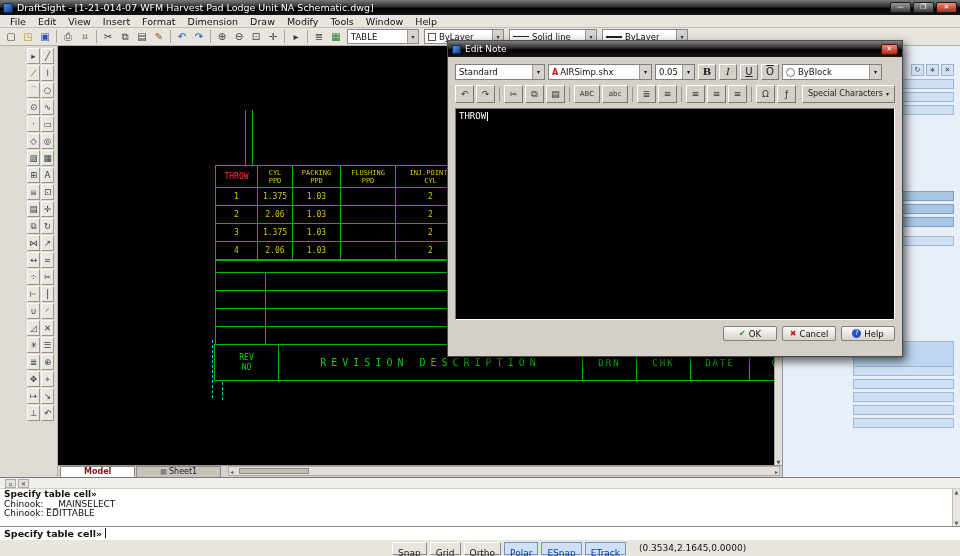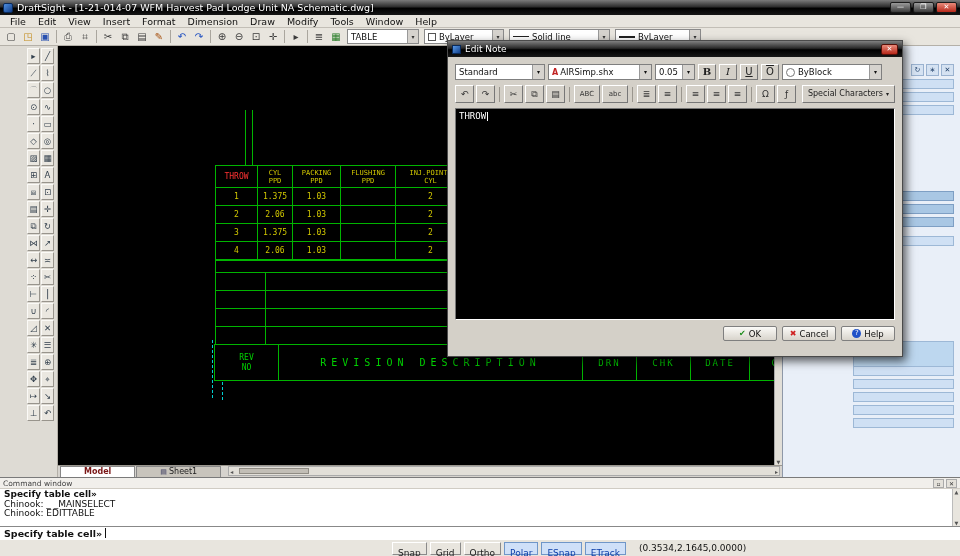--- a/index.html
+++ b/index.html
@@ -176,21 +176,21 @@
       </div>
     <div class="combo" style="width:72px">
       <span class="ctext">TABLE</span>
       <span class="arrow">▾</span>
     </div>
     <div class="combo" style="width:80px">
       <span class="swatch"></span>
       <span class="ctext">ByLayer</span>
       <span class="arrow">▾</span>
     </div>
-    <div class="combo" style="width:101px">
+    <div class="combo" style="width:88px">
       <span class="lineprev"></span>
       <span class="ctext">Solid line</span>
       <span class="arrow">▾</span>
     </div>
     <div class="combo" style="width:86px">
       <span class="lineprev" style="height:2px"></span>
       <span class="ctext">ByLayer</span>
       <span class="arrow">▾</span>
     </div>
   </div>
@@ -384,21 +384,20 @@
           <div class="prop-row">
             <div class="prop-label"></div>
             <div class="prop-field "></div>
           </div>
         </div>
     </div>
   </div>
 
   <div class="cmd">
     <div class="cmd-head">
-      <span class="cmd-head-title">Command window</span>
       <span class="cmd-head-btn">▫</span>
       <span class="cmd-head-btn">✕</span>
     </div>
     <div class="cmd-hist">
         <div class="cmd-line b">Specify table cell»</div>
         <div class="cmd-line">Chinook: _ _MAINSELECT</div>
         <div class="cmd-line">Chinook: EDITTABLE</div>
       </div>
     <div class="cmd-scroll">▲<div style="position:absolute;bottom:0;left:0;right:0">▼</div></div>
     <div class="cmd-prompt">

